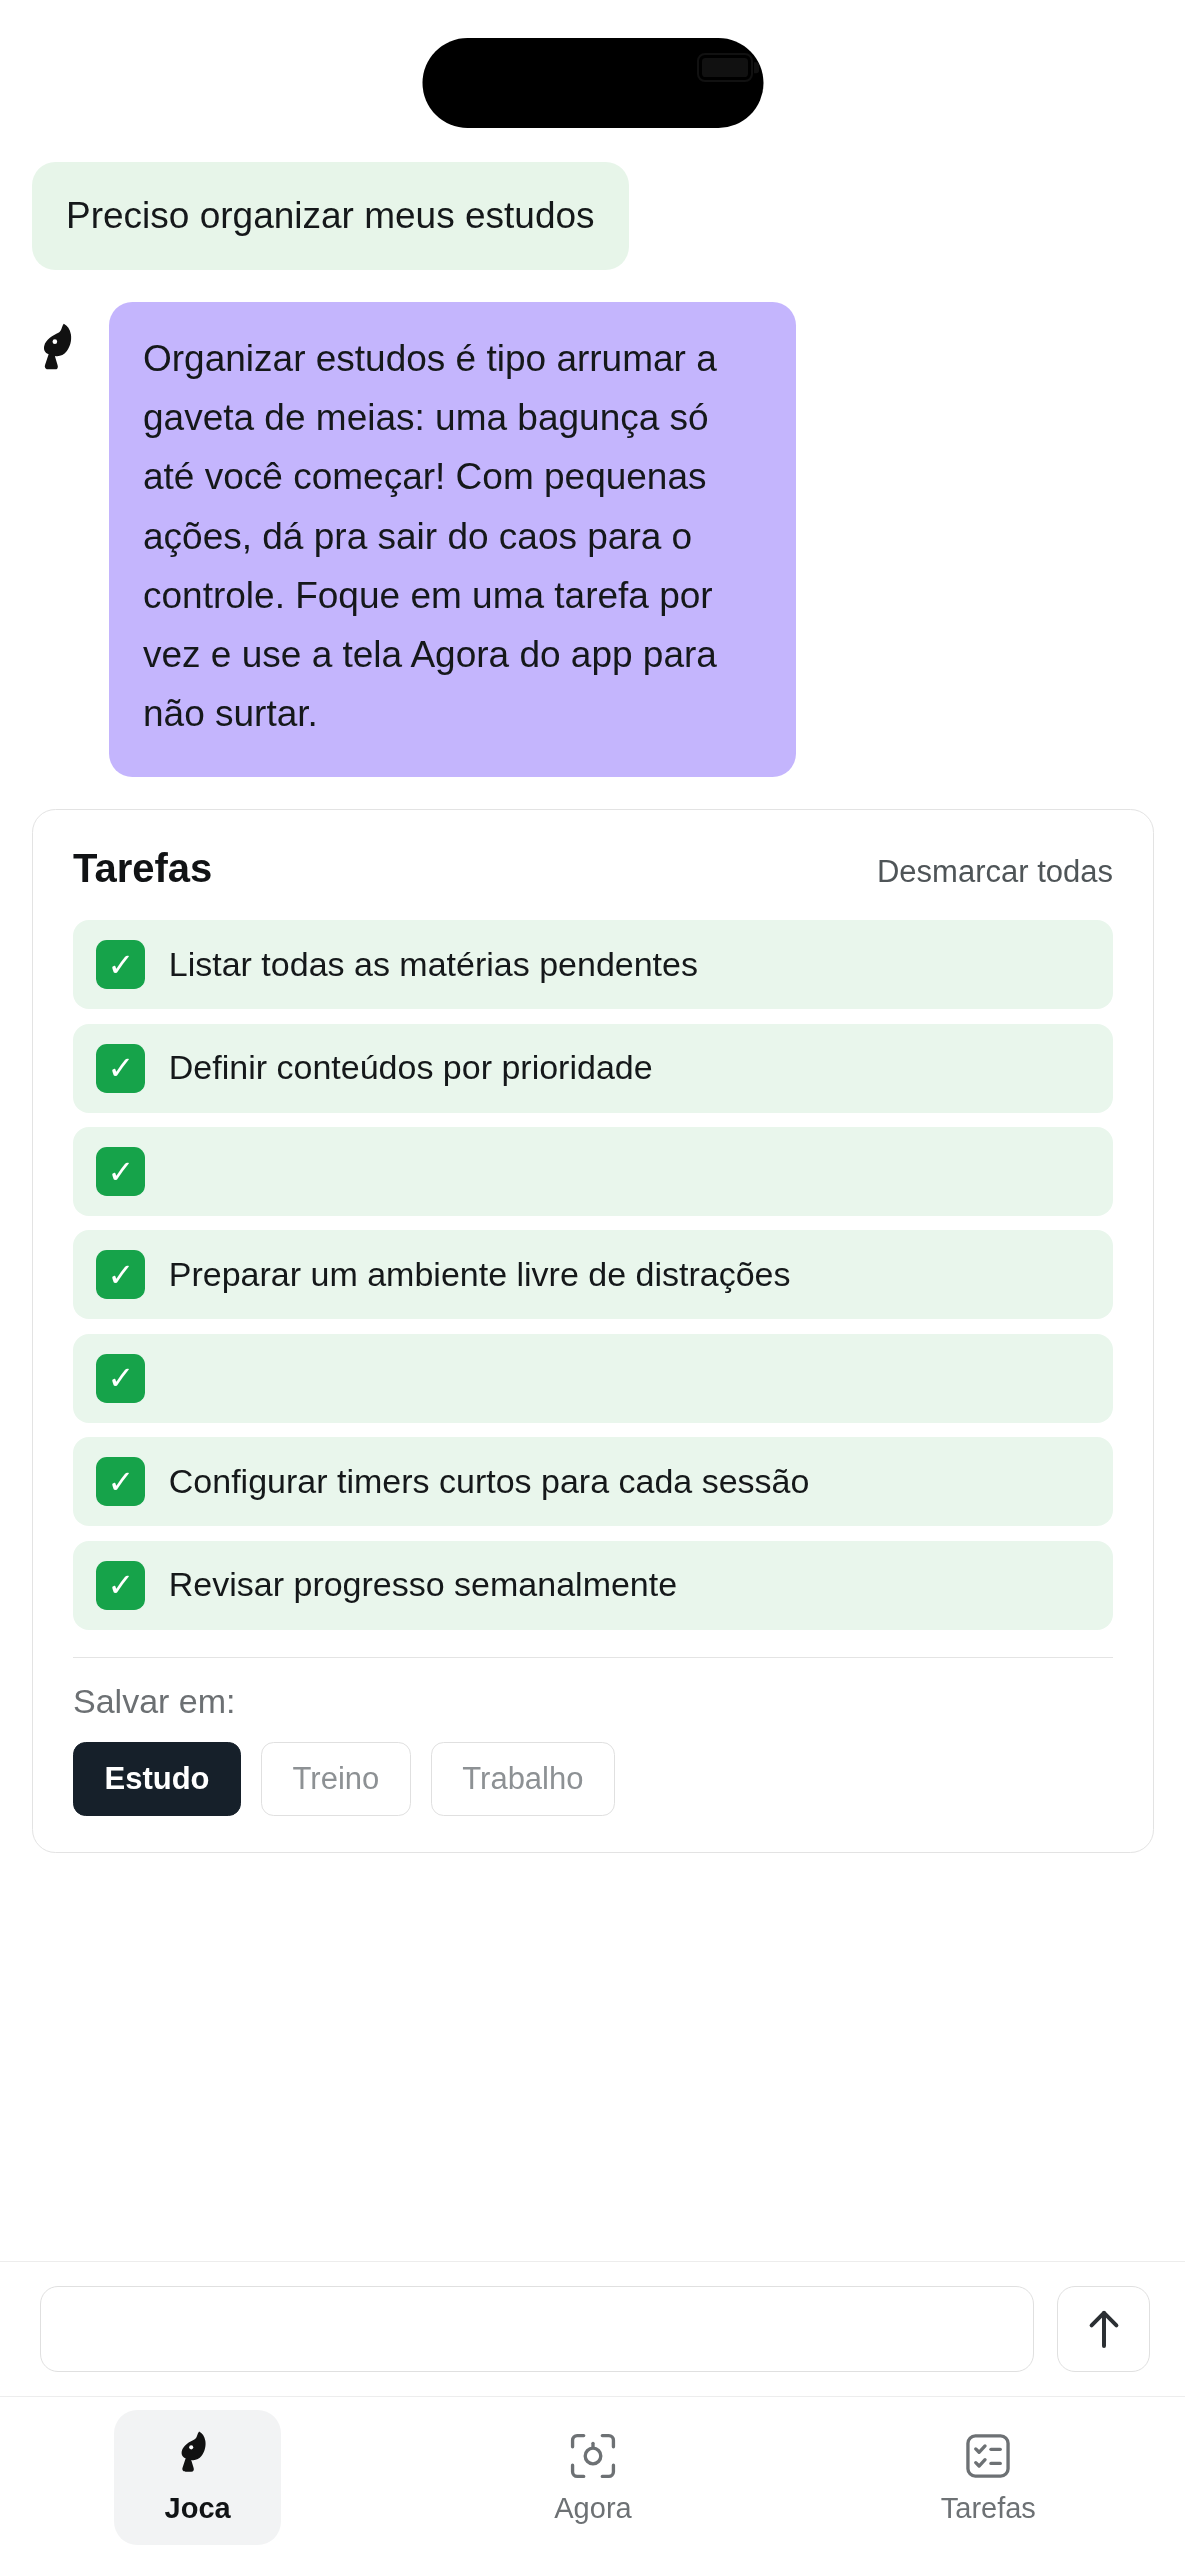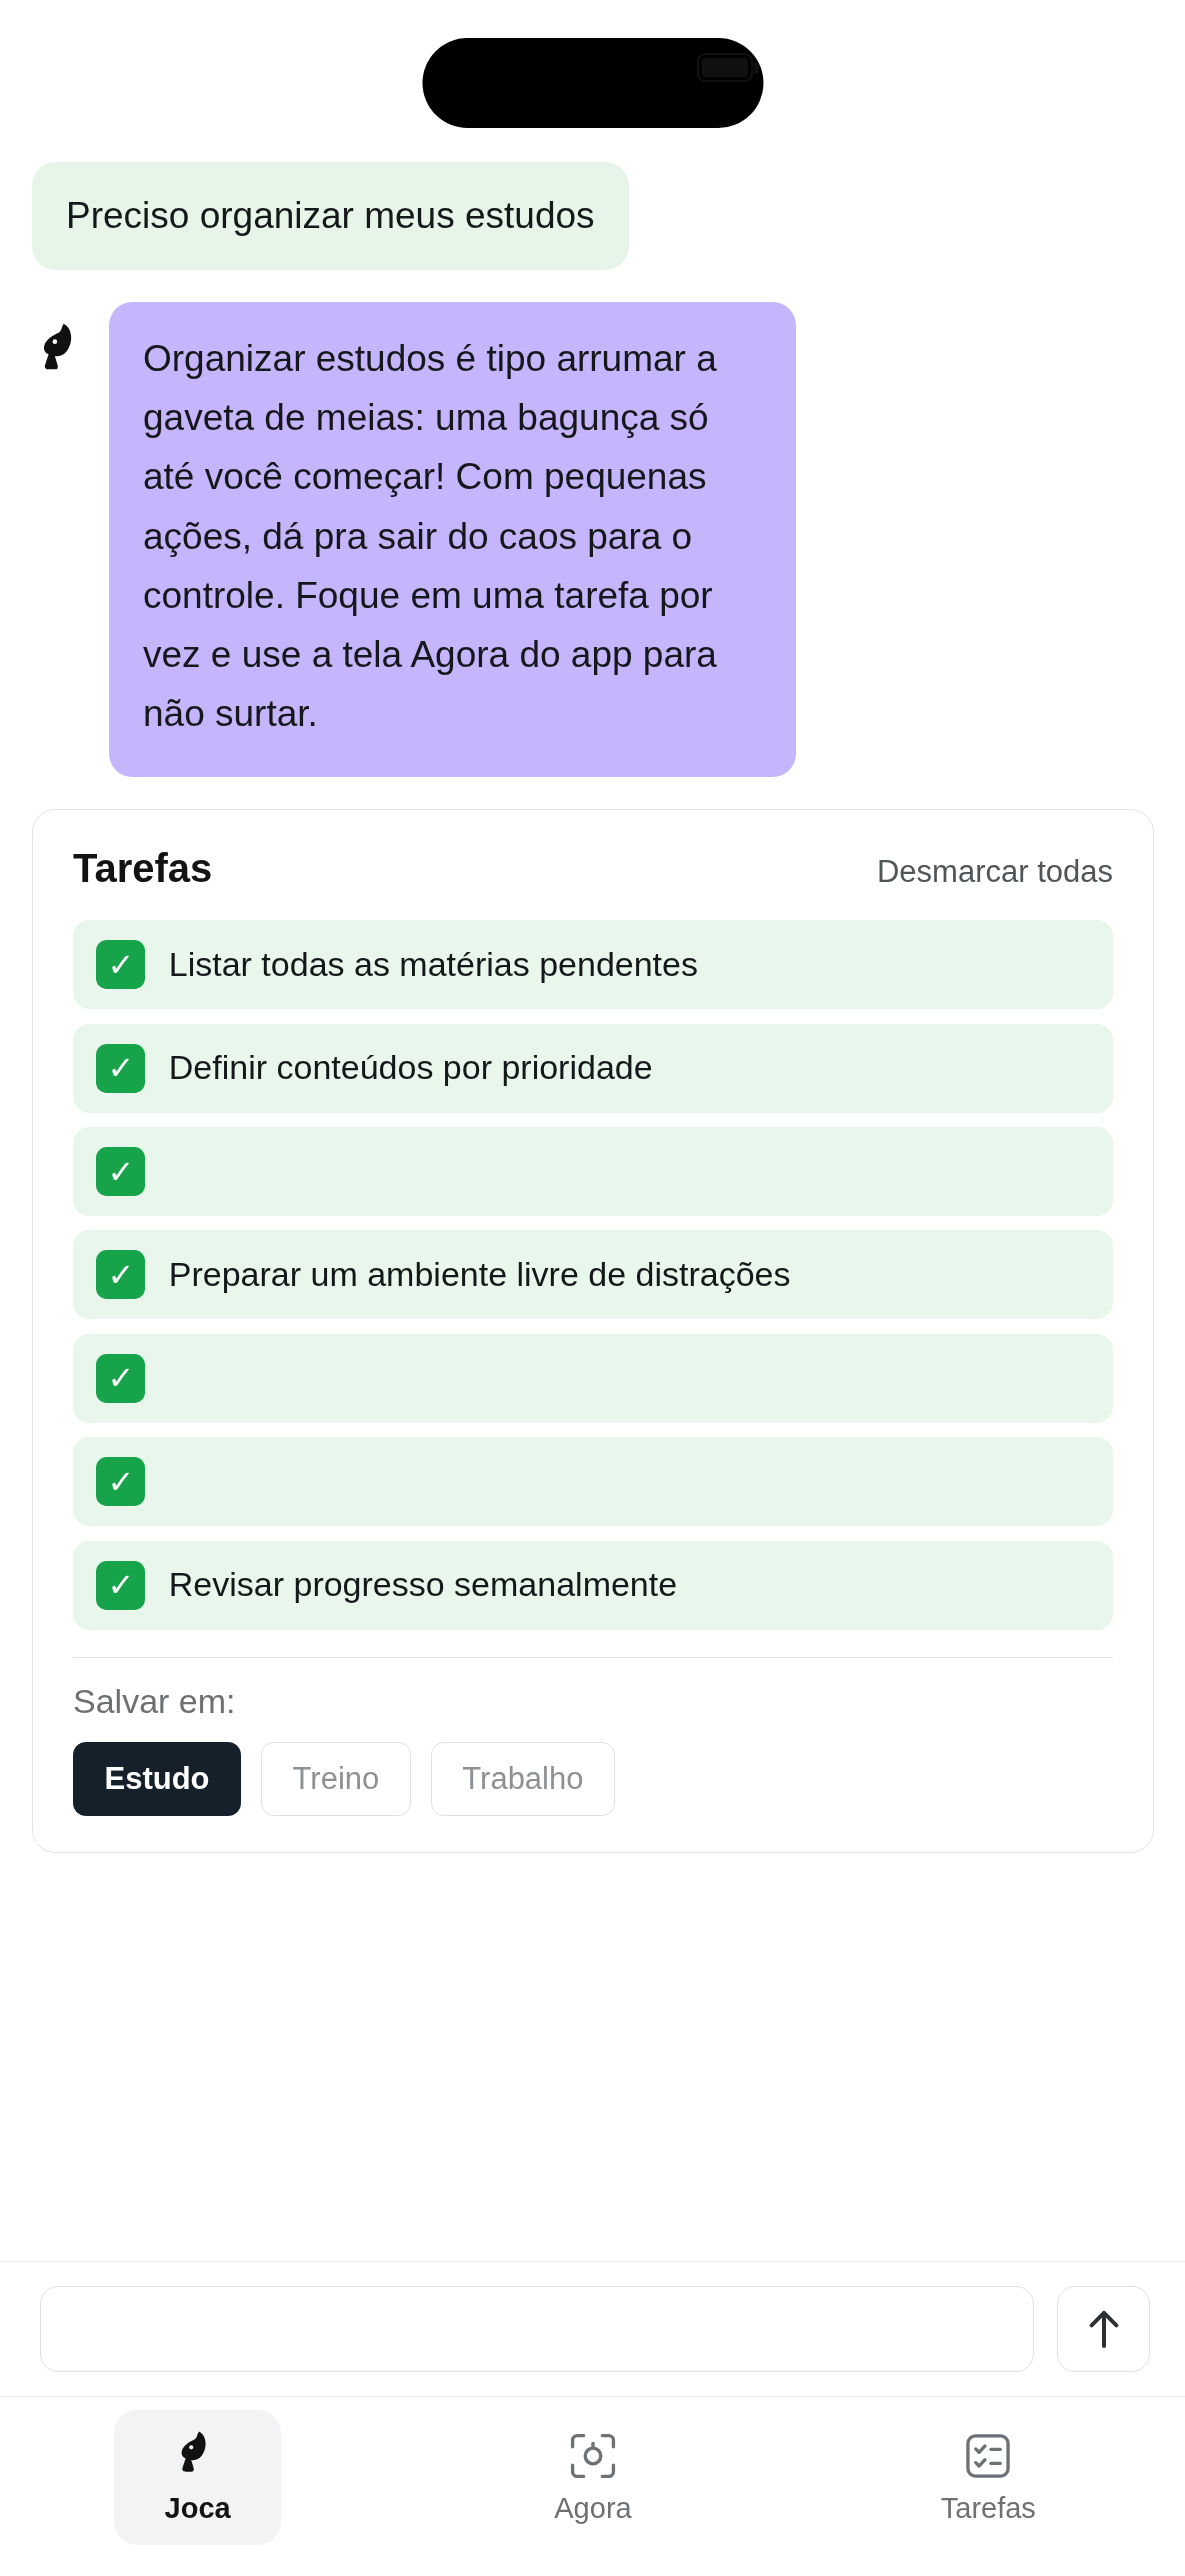--- a/index.html
+++ b/index.html
@@ -333,20 +333,21 @@
       </div>
       <div class="task-item">
         <div class="checkbox">✓</div>
         <div class="task-label">Preparar um ambiente livre de distrações</div>
       </div>
       <div class="task-item">
         <div class="checkbox">✓</div>
       </div>
       <div class="task-item">
         <div class="checkbox">✓</div>
+        <div class="task-label">Configurar timers curtos para cada sessão</div>
       </div>
       <div class="task-item">
         <div class="checkbox">✓</div>
         <div class="task-label">Revisar progresso semanalmente</div>
       </div>
 
       <div class="divider"></div>
       <div class="save-label">Salvar em:</div>
       <div class="chips">
         <div class="chip active">Estudo</div>

